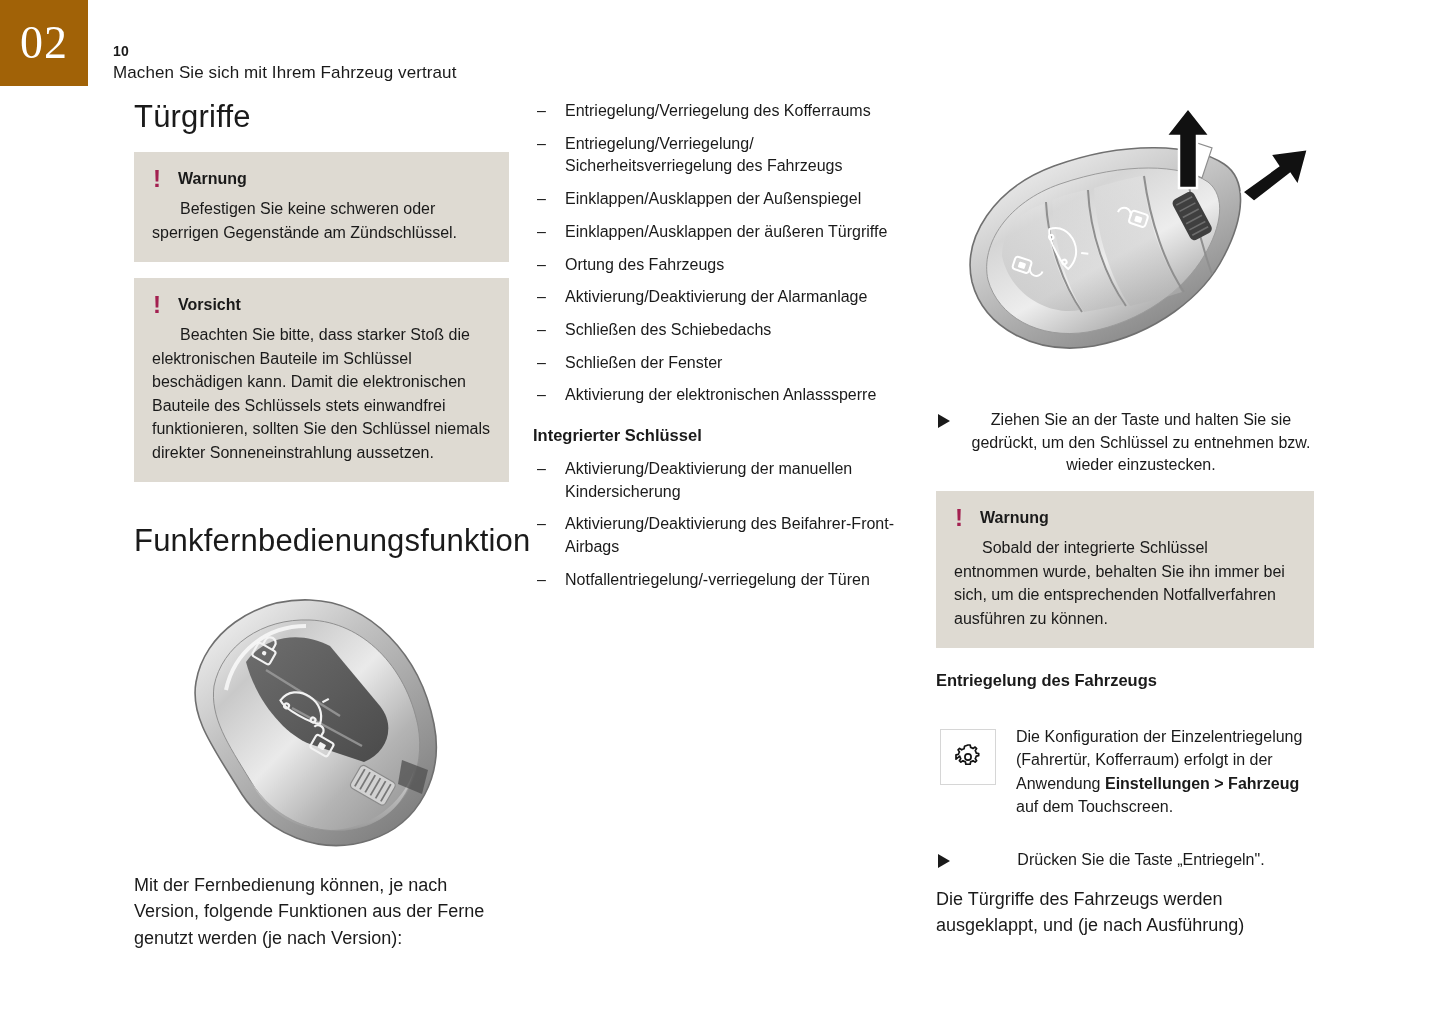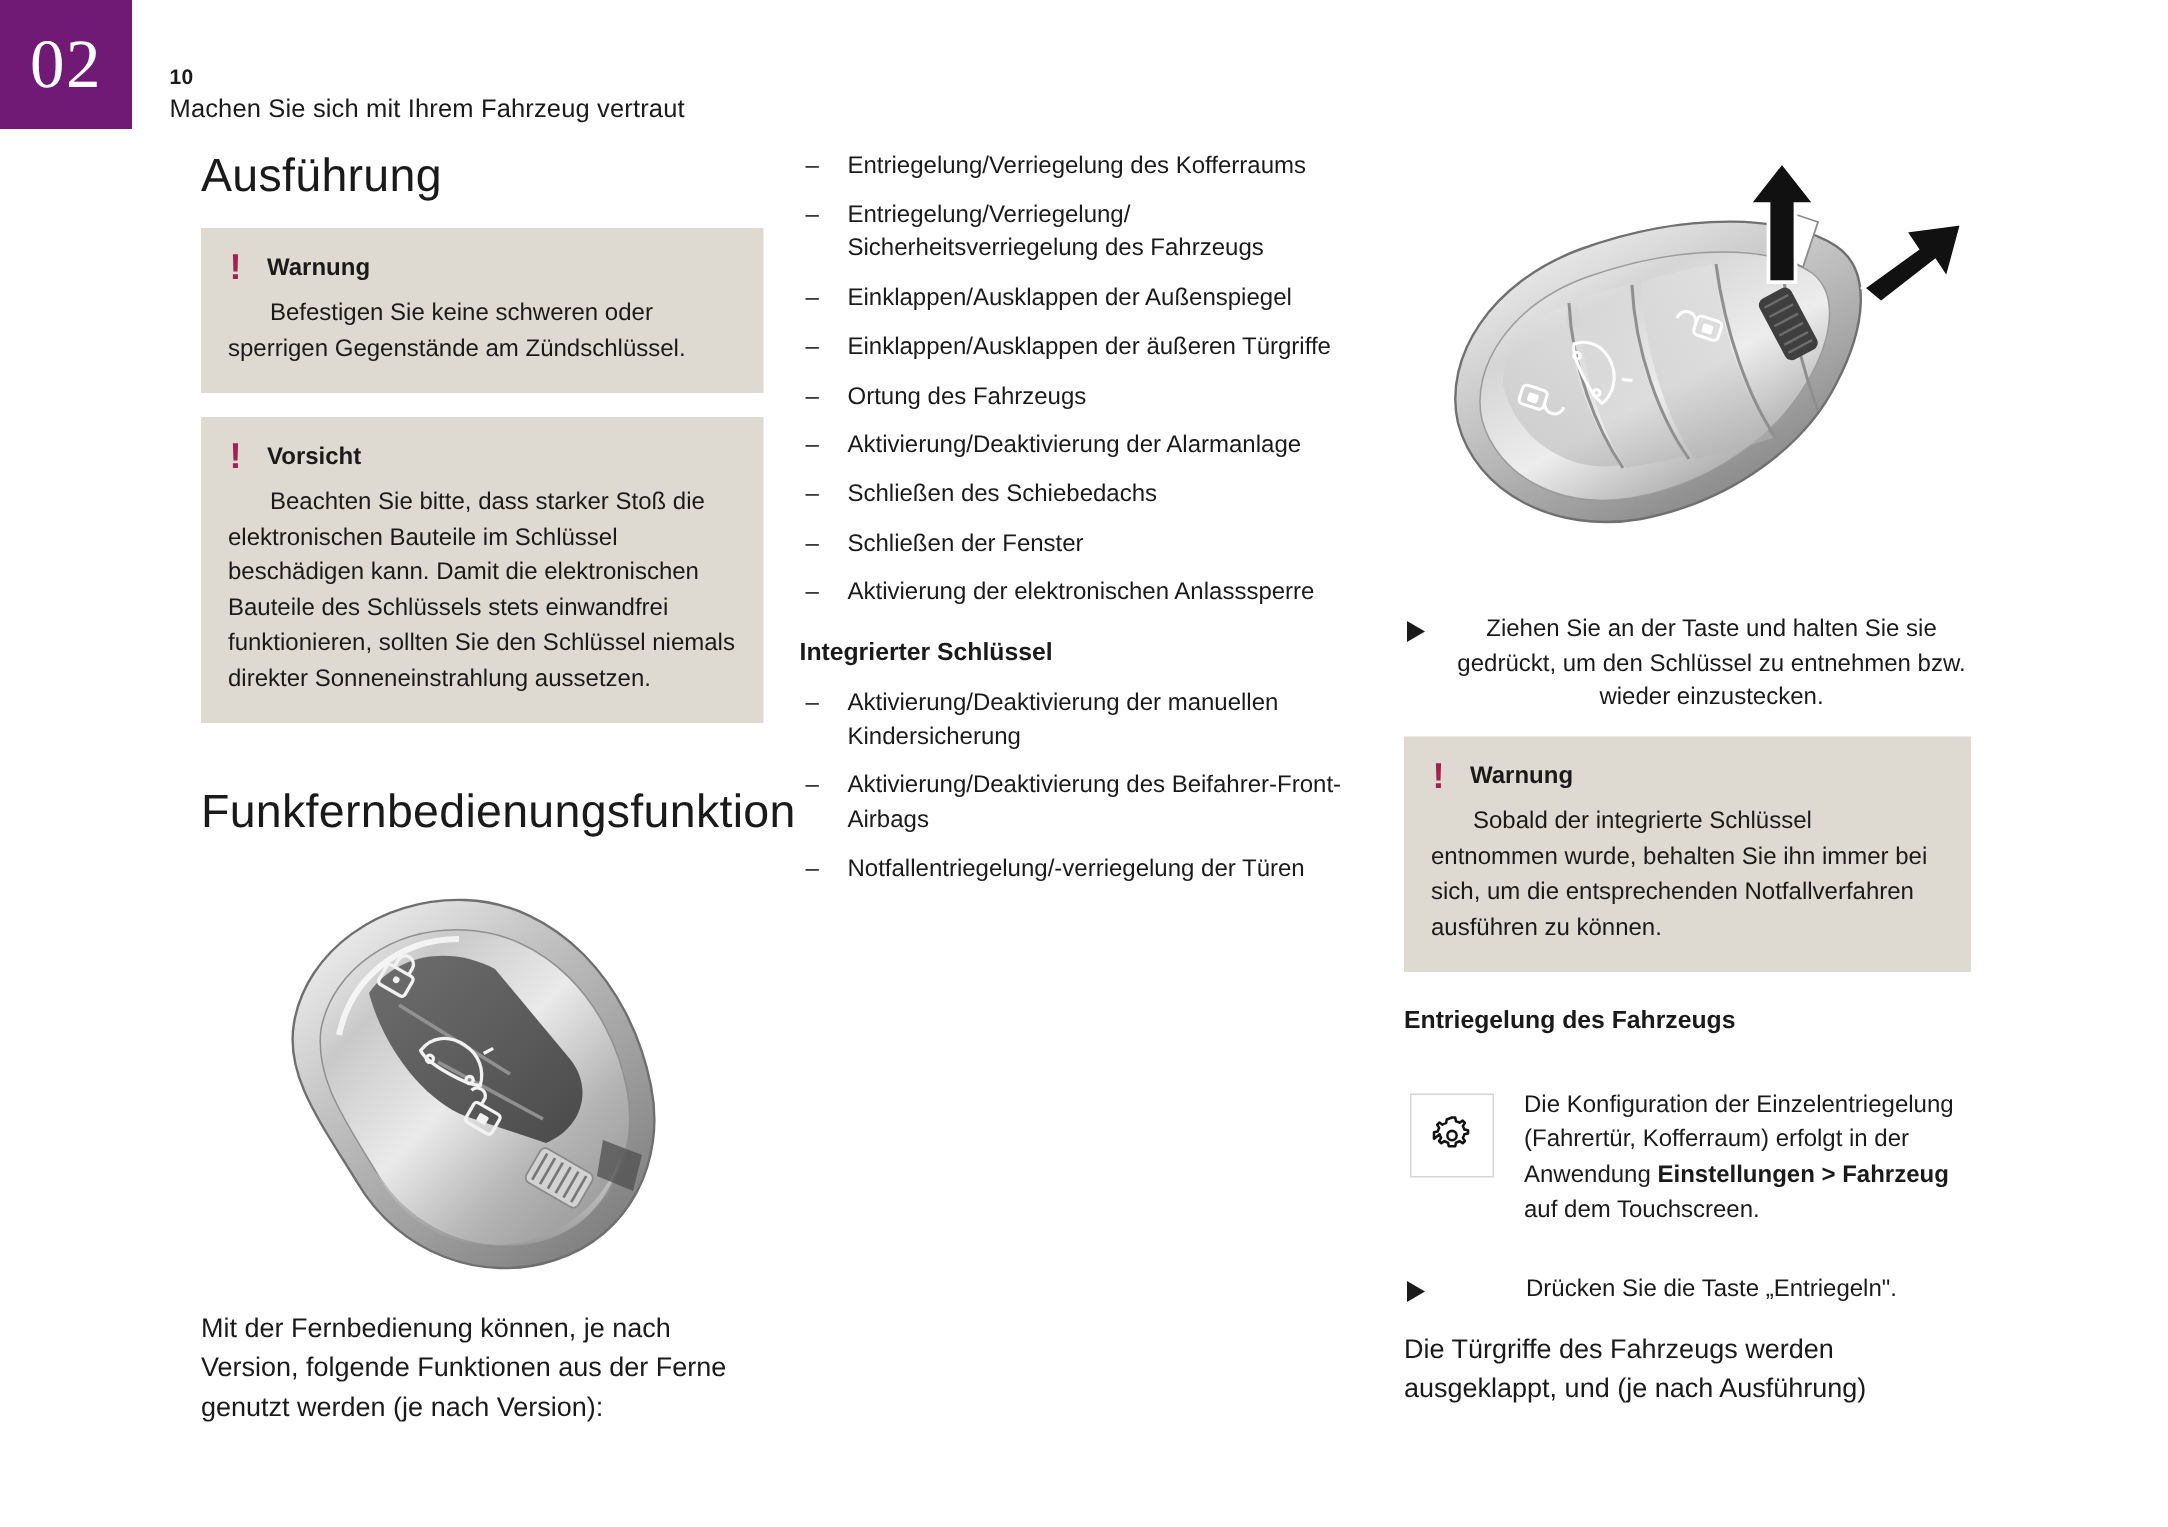--- a/index.html
+++ b/index.html
@@ -17,21 +17,21 @@
     overflow: hidden;
   }
 
   
   .chapter-badge {
     position: absolute;
     left: 0;
     top: 0;
     width: 88px;
     height: 86px;
-    background: #701a75;
+    background: #a16207;
     display: flex;
     align-items: center;
     justify-content: center;
   }
   .chapter-badge-num {
     font-family: "Liberation Serif", serif;
     font-size: 46px;
     color: #ffffff;
     letter-spacing: 1px;
     line-height: 1;
@@ -212,21 +212,21 @@
   <span class="chapter-badge-num">02</span>
 </div>
 
 <div class="header-text">
   <p class="page-number">10</p>
   <p class="header-subtitle">Machen Sie sich mit Ihrem Fahrzeug vertraut</p>
 </div>
 
 <div class="col col-left">
 
-  <h1 class="section-title">Ausführung</h1>
+  <h1 class="section-title">Türgriffe</h1>
 
   <div class="notice">
     <div class="notice-head">
       <span class="bang">!</span>
       <span class="notice-title">Warnung</span>
     </div>
     <p class="notice-body">Befestigen Sie keine schweren oder sperrigen Gegenstände am Zündschlüssel.</p>
   </div>
 
   <div class="notice">

